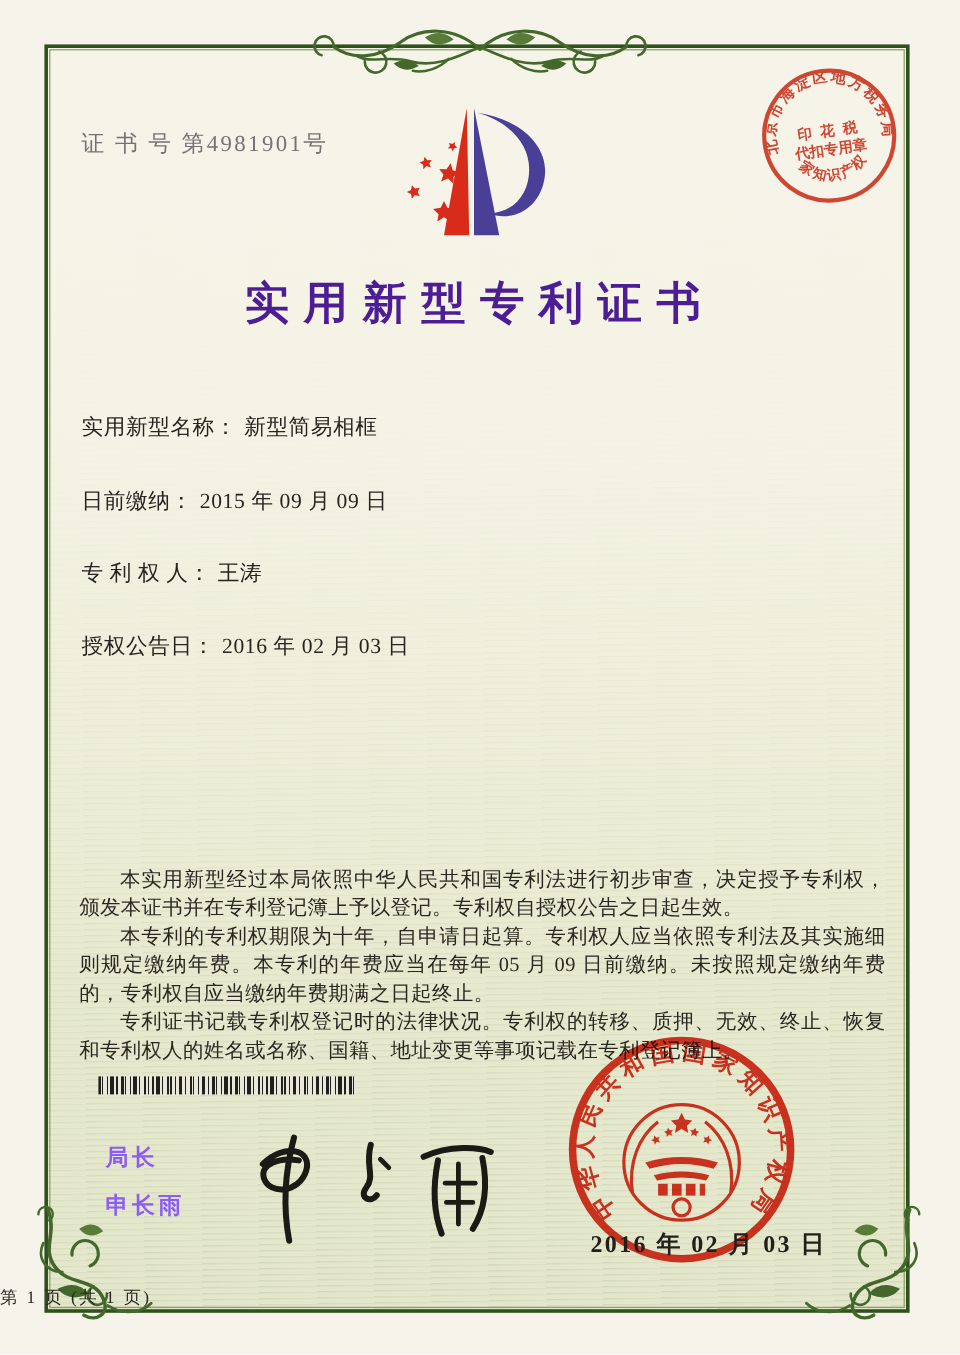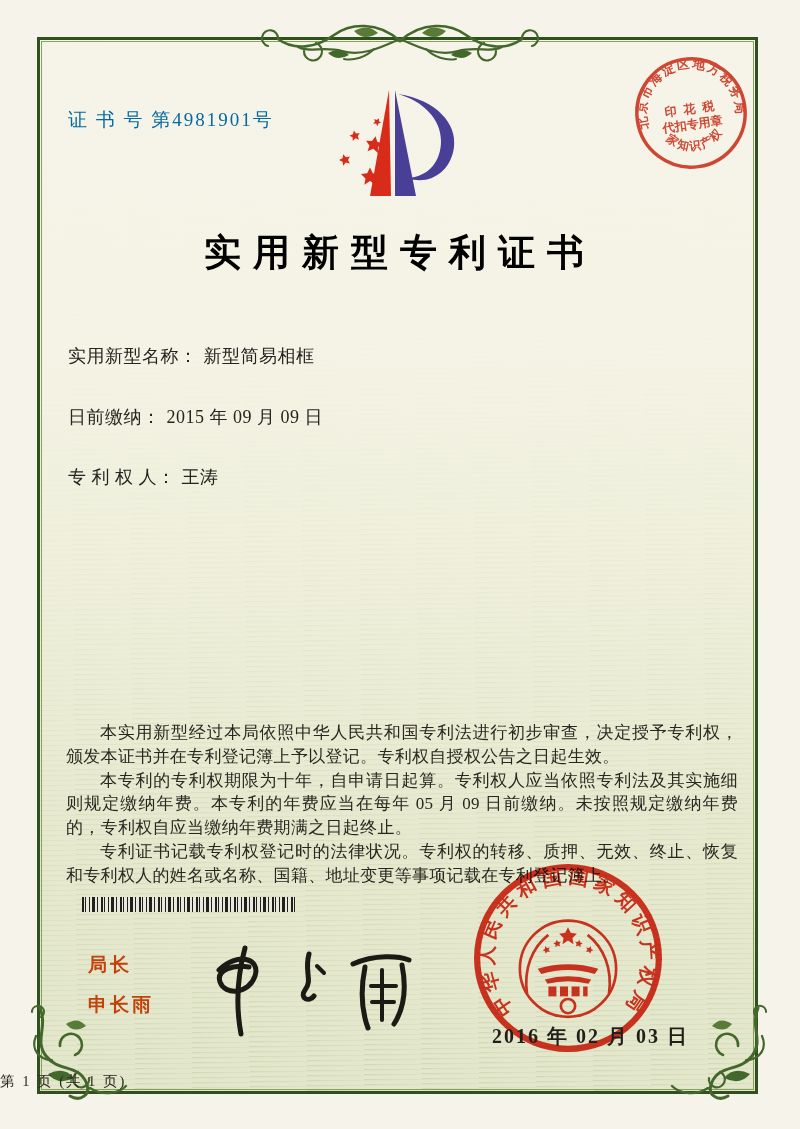--- a/index.html
+++ b/index.html
@@ -34,26 +34,26 @@
       repeating-linear-gradient(179deg,
         rgba(118,138,80,0.35) 0px, rgba(118,138,80,0.10) 1px,
         rgba(252,252,246,0) 2px, rgba(252,252,246,0) 5px);
   }
   
   .orn{position:absolute;}
   .orn svg{display:block;}
   
   .cert-no{
     position:absolute;left:68px;top:107px;
-    font-size:19px;letter-spacing:2px;color:#0369a1;
+    font-size:19px;letter-spacing:2px;color:#737373;
   }
   .title{
     position:absolute;left:0;top:228px;width:800px;
     text-align:center;font-size:37px;font-weight:700;
-    letter-spacing:12px;color:#000000;
+    letter-spacing:12px;color:#4c1d95;
   }
   .fields{position:absolute;left:68px;top:344px;width:620px;}
   .field{height:24px;margin-bottom:36.5px;font-size:18px;color:#262420;}
   .field .lab{letter-spacing:0.5px;}
   .field .val{margin-left:6px;letter-spacing:0.5px;}
   .body-text{
     position:absolute;left:66px;top:681px;width:672px;
     font-size:17px;line-height:23.8px;text-align:justify;color:#2a2721;margin-top:40px;
   }
   .body-text p{margin:0;text-indent:2em;letter-spacing:0.3px;}
@@ -64,21 +64,21 @@
       #20201c 0px,#20201c 2px,#e9e8da 2px,#e9e8da 3px,
       #20201c 3px,#20201c 4px,#e9e8da 4px,#e9e8da 7px,
       #20201c 7px,#20201c 8px,#e9e8da 8px,#e9e8da 10px,
       #20201c 10px,#20201c 13px,#e9e8da 13px,#e9e8da 15px,
       #20201c 15px,#20201c 16px,#e9e8da 16px,#e9e8da 19px);
   }
   
   .issuer{
     position:absolute;left:88px;top:952px;
     font-family:"Liberation Sans","DejaVu Sans",sans-serif;
-    font-weight:700;font-size:19px;color:#c2410c;
+    font-weight:700;font-size:19px;color:#8b5cf6;
   }
   .issuer div{margin-bottom:14px;letter-spacing:3px;}
   .signature{position:absolute;left:205px;top:940px;}
   
   .tax-stamp{
     position:absolute;left:633px;top:55px;width:116px;height:116px;
     transform:rotate(-8deg);
     mix-blend-mode:multiply;opacity:0.95;
   }
   .big-seal{
@@ -187,20 +187,23 @@
 
   <div class="fields">
     <div class="field">
       <span class="lab">实用新型名称：</span><span class="val">新型简易相框</span>
     </div>
     <div class="field">
       <span class="lab">日前缴纳：</span><span class="val">2015 年 09 月 09 日</span>
     </div>
     <div class="field">
       <span class="lab">专 利 权 人：</span><span class="val">王涛</span>
+    </div>
+    <div class="field">
+      <span class="lab">授权公告日：</span><span class="val">2016 年 02 月 03 日</span>
     </div>
   </div>
 
   <div class="body-text">
     <p>本实用新型经过本局依照中华人民共和国专利法进行初步审查，决定授予专利权，颁发本证书并在专利登记簿上予以登记。专利权自授权公告之日起生效。</p>
     <p>本专利的专利权期限为十年，自申请日起算。专利权人应当依照专利法及其实施细则规定缴纳年费。本专利的年费应当在每年 05 月 09 日前缴纳。未按照规定缴纳年费的，专利权自应当缴纳年费期满之日起终止。</p>
     <p>专利证书记载专利权登记时的法律状况。专利权的转移、质押、无效、终止、恢复和专利权人的姓名或名称、国籍、地址变更等事项记载在专利登记簿上。</p>
   </div>
 
   <div class="barcode"></div>

